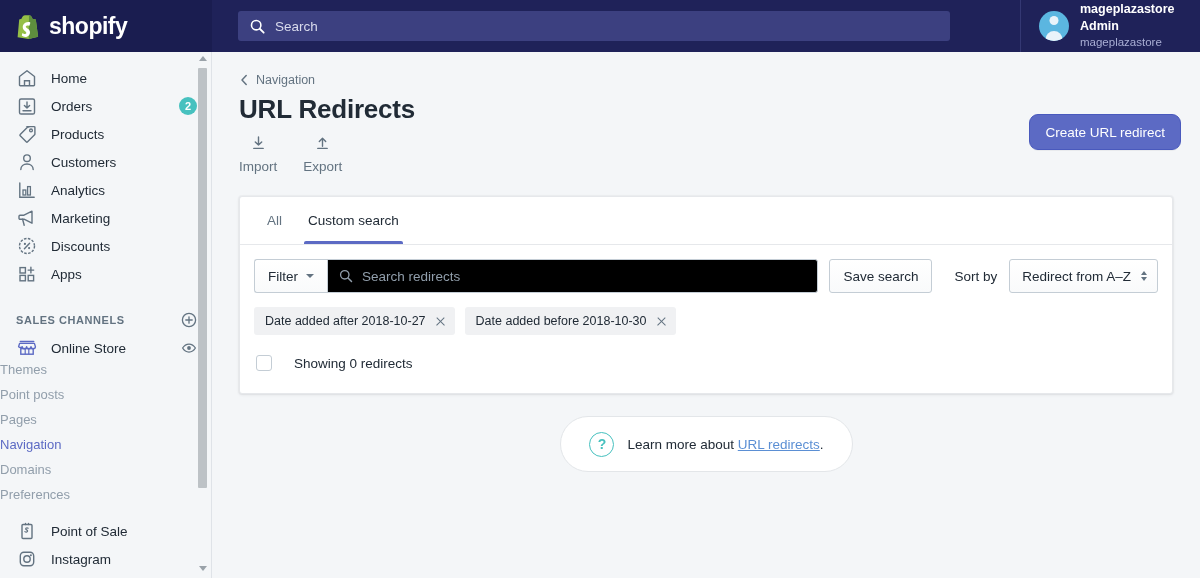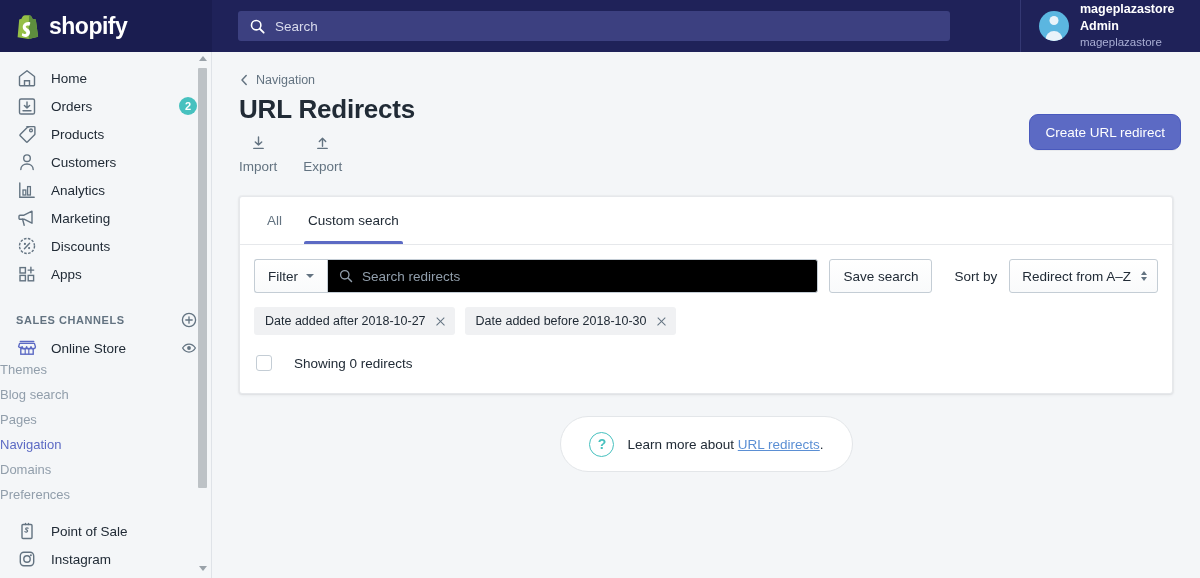--- a/index.html
+++ b/index.html
@@ -380,21 +380,21 @@
             <path d="M1.6 8S4 4 8 4s6.4 4 6.4 4-2.4 4-6.4 4S1.6 8 1.6 8z" fill="none" stroke="#637381" stroke-width="1.25"></path>
             <circle cx="8" cy="8" r="1.9" fill="#637381"></circle>
           </svg>
         </span>
       </div>
 
       <div class="sub-item">
         <span class="sub-label">Themes</span>
       </div>
       <div class="sub-item">
-        <span class="sub-label">Blog search</span>
+        <span class="sub-label">Point posts</span>
       </div>
       <div class="sub-item">
         <span class="sub-label">Pages</span>
       </div>
       <div class="sub-item">
         <span class="sub-label active">Navigation</span>
       </div>
       <div class="sub-item">
         <span class="sub-label">Domains</span>
       </div>

